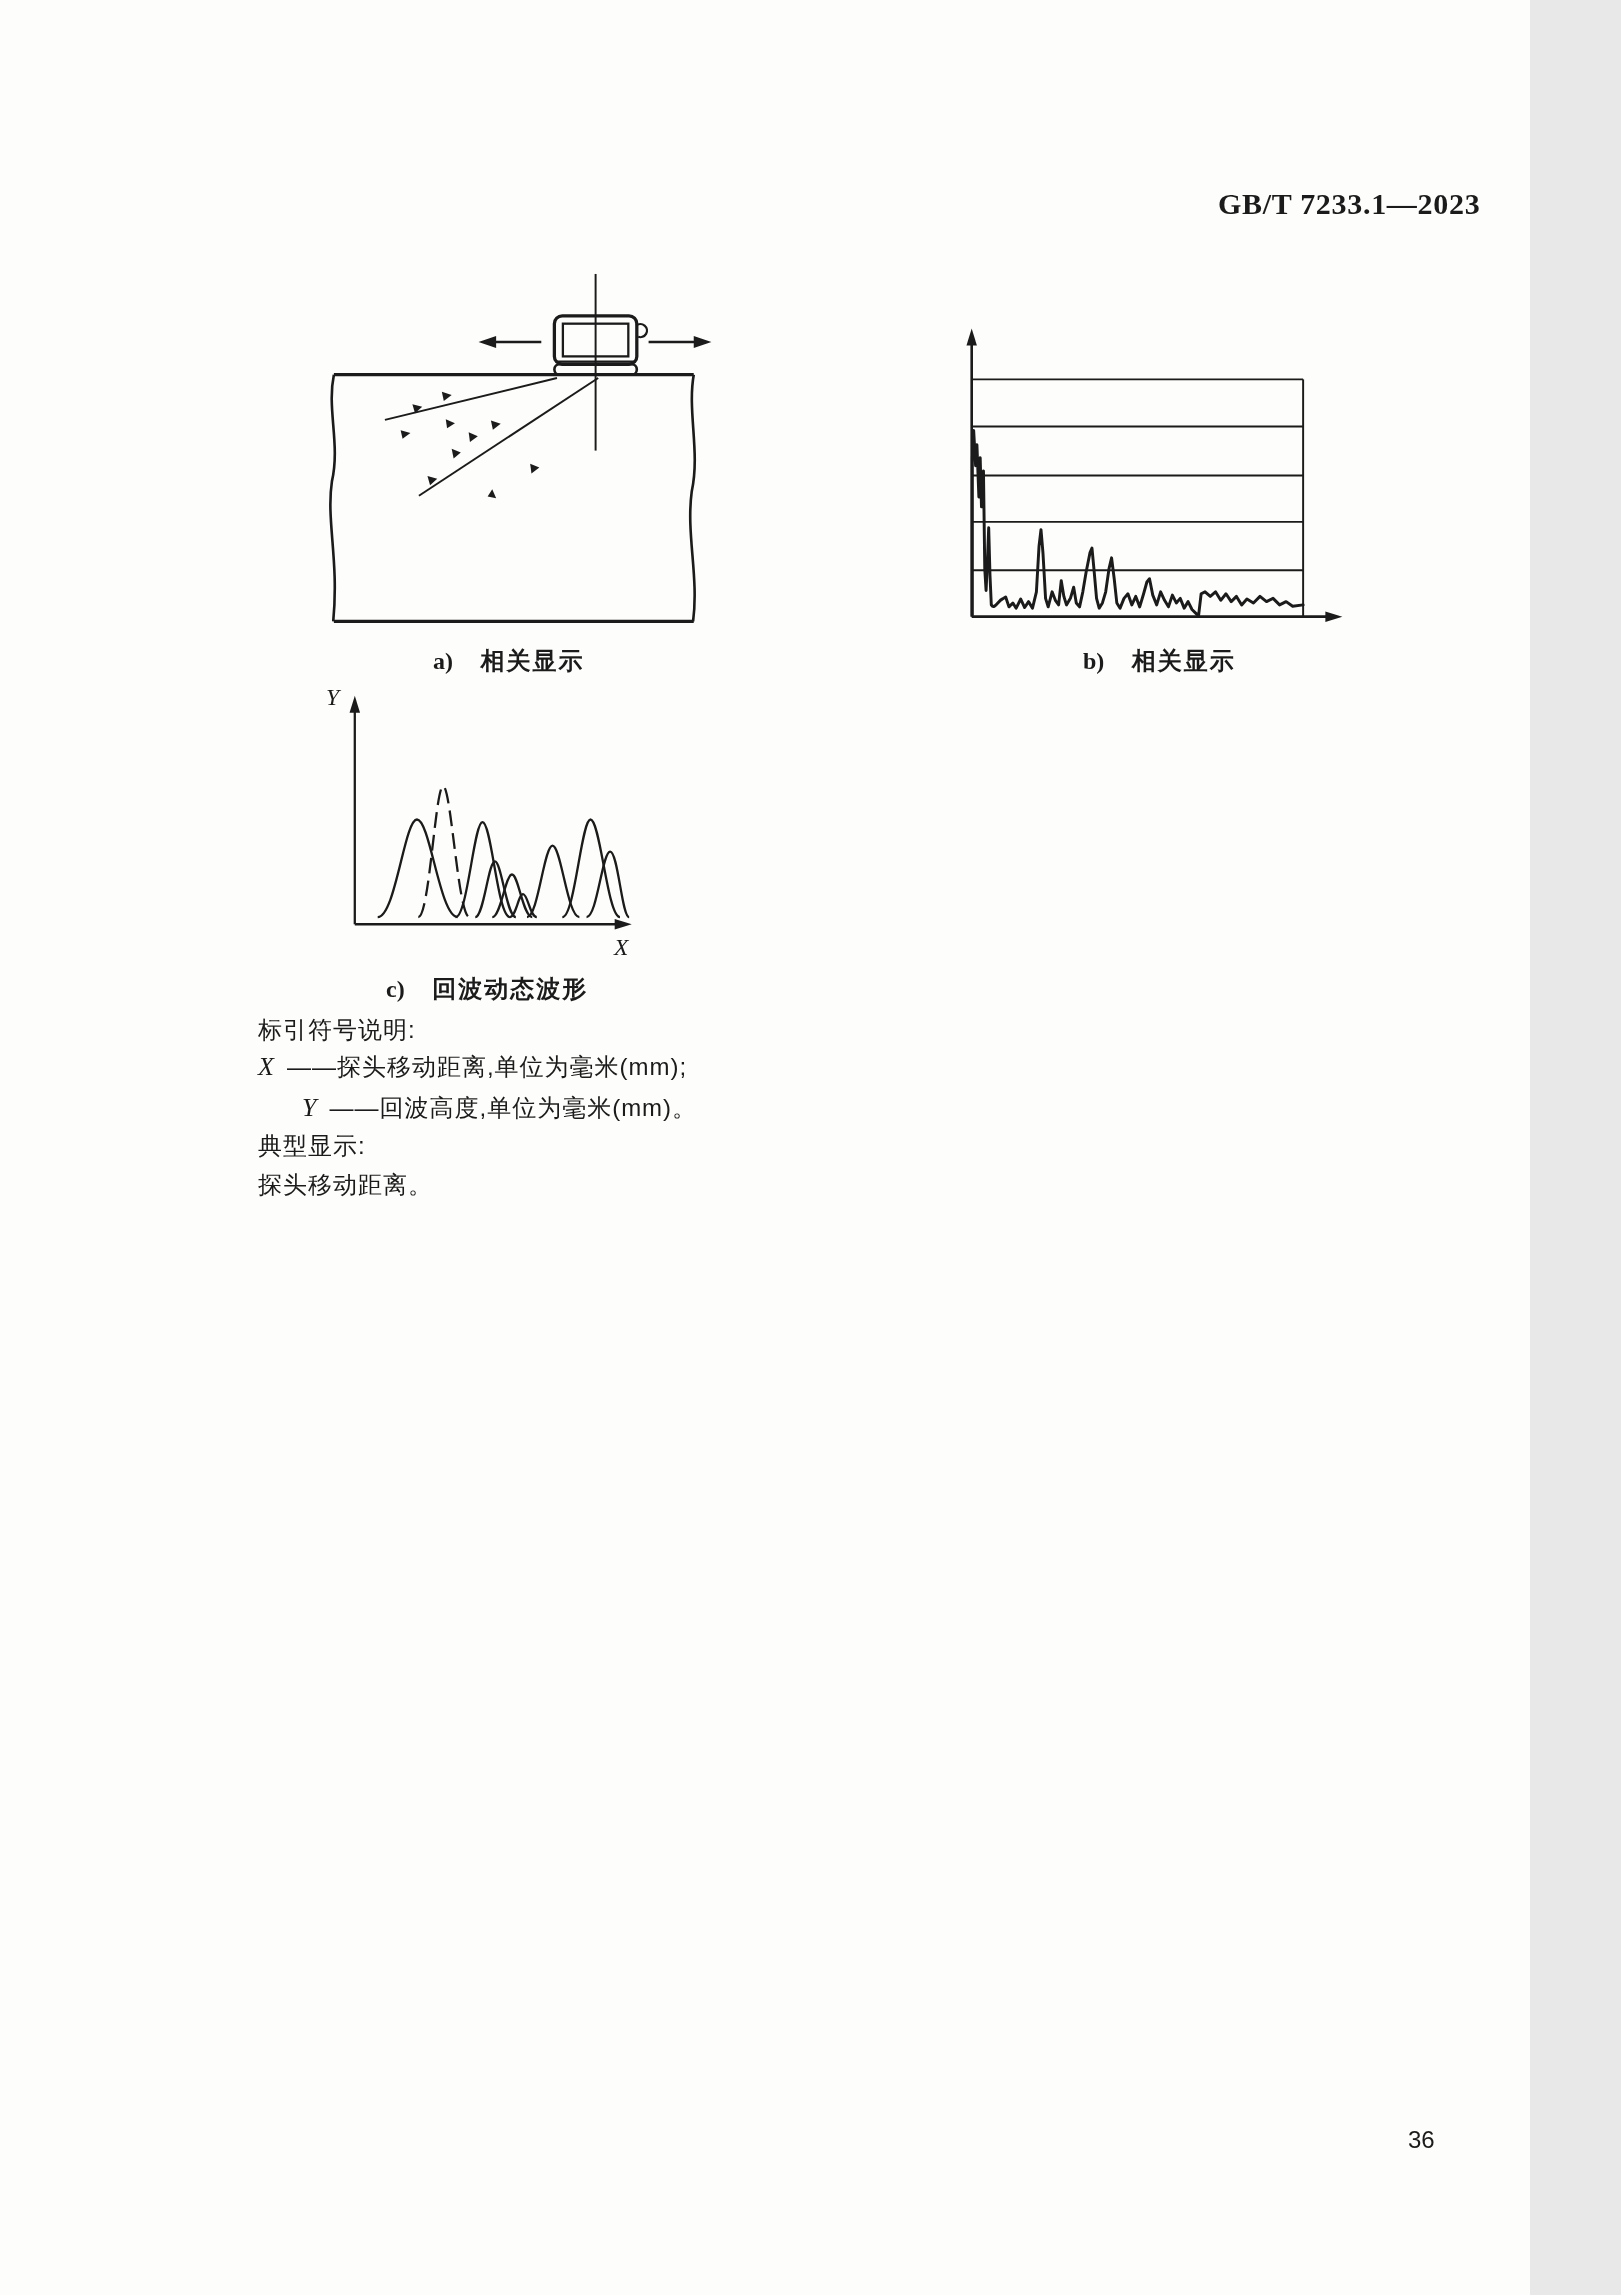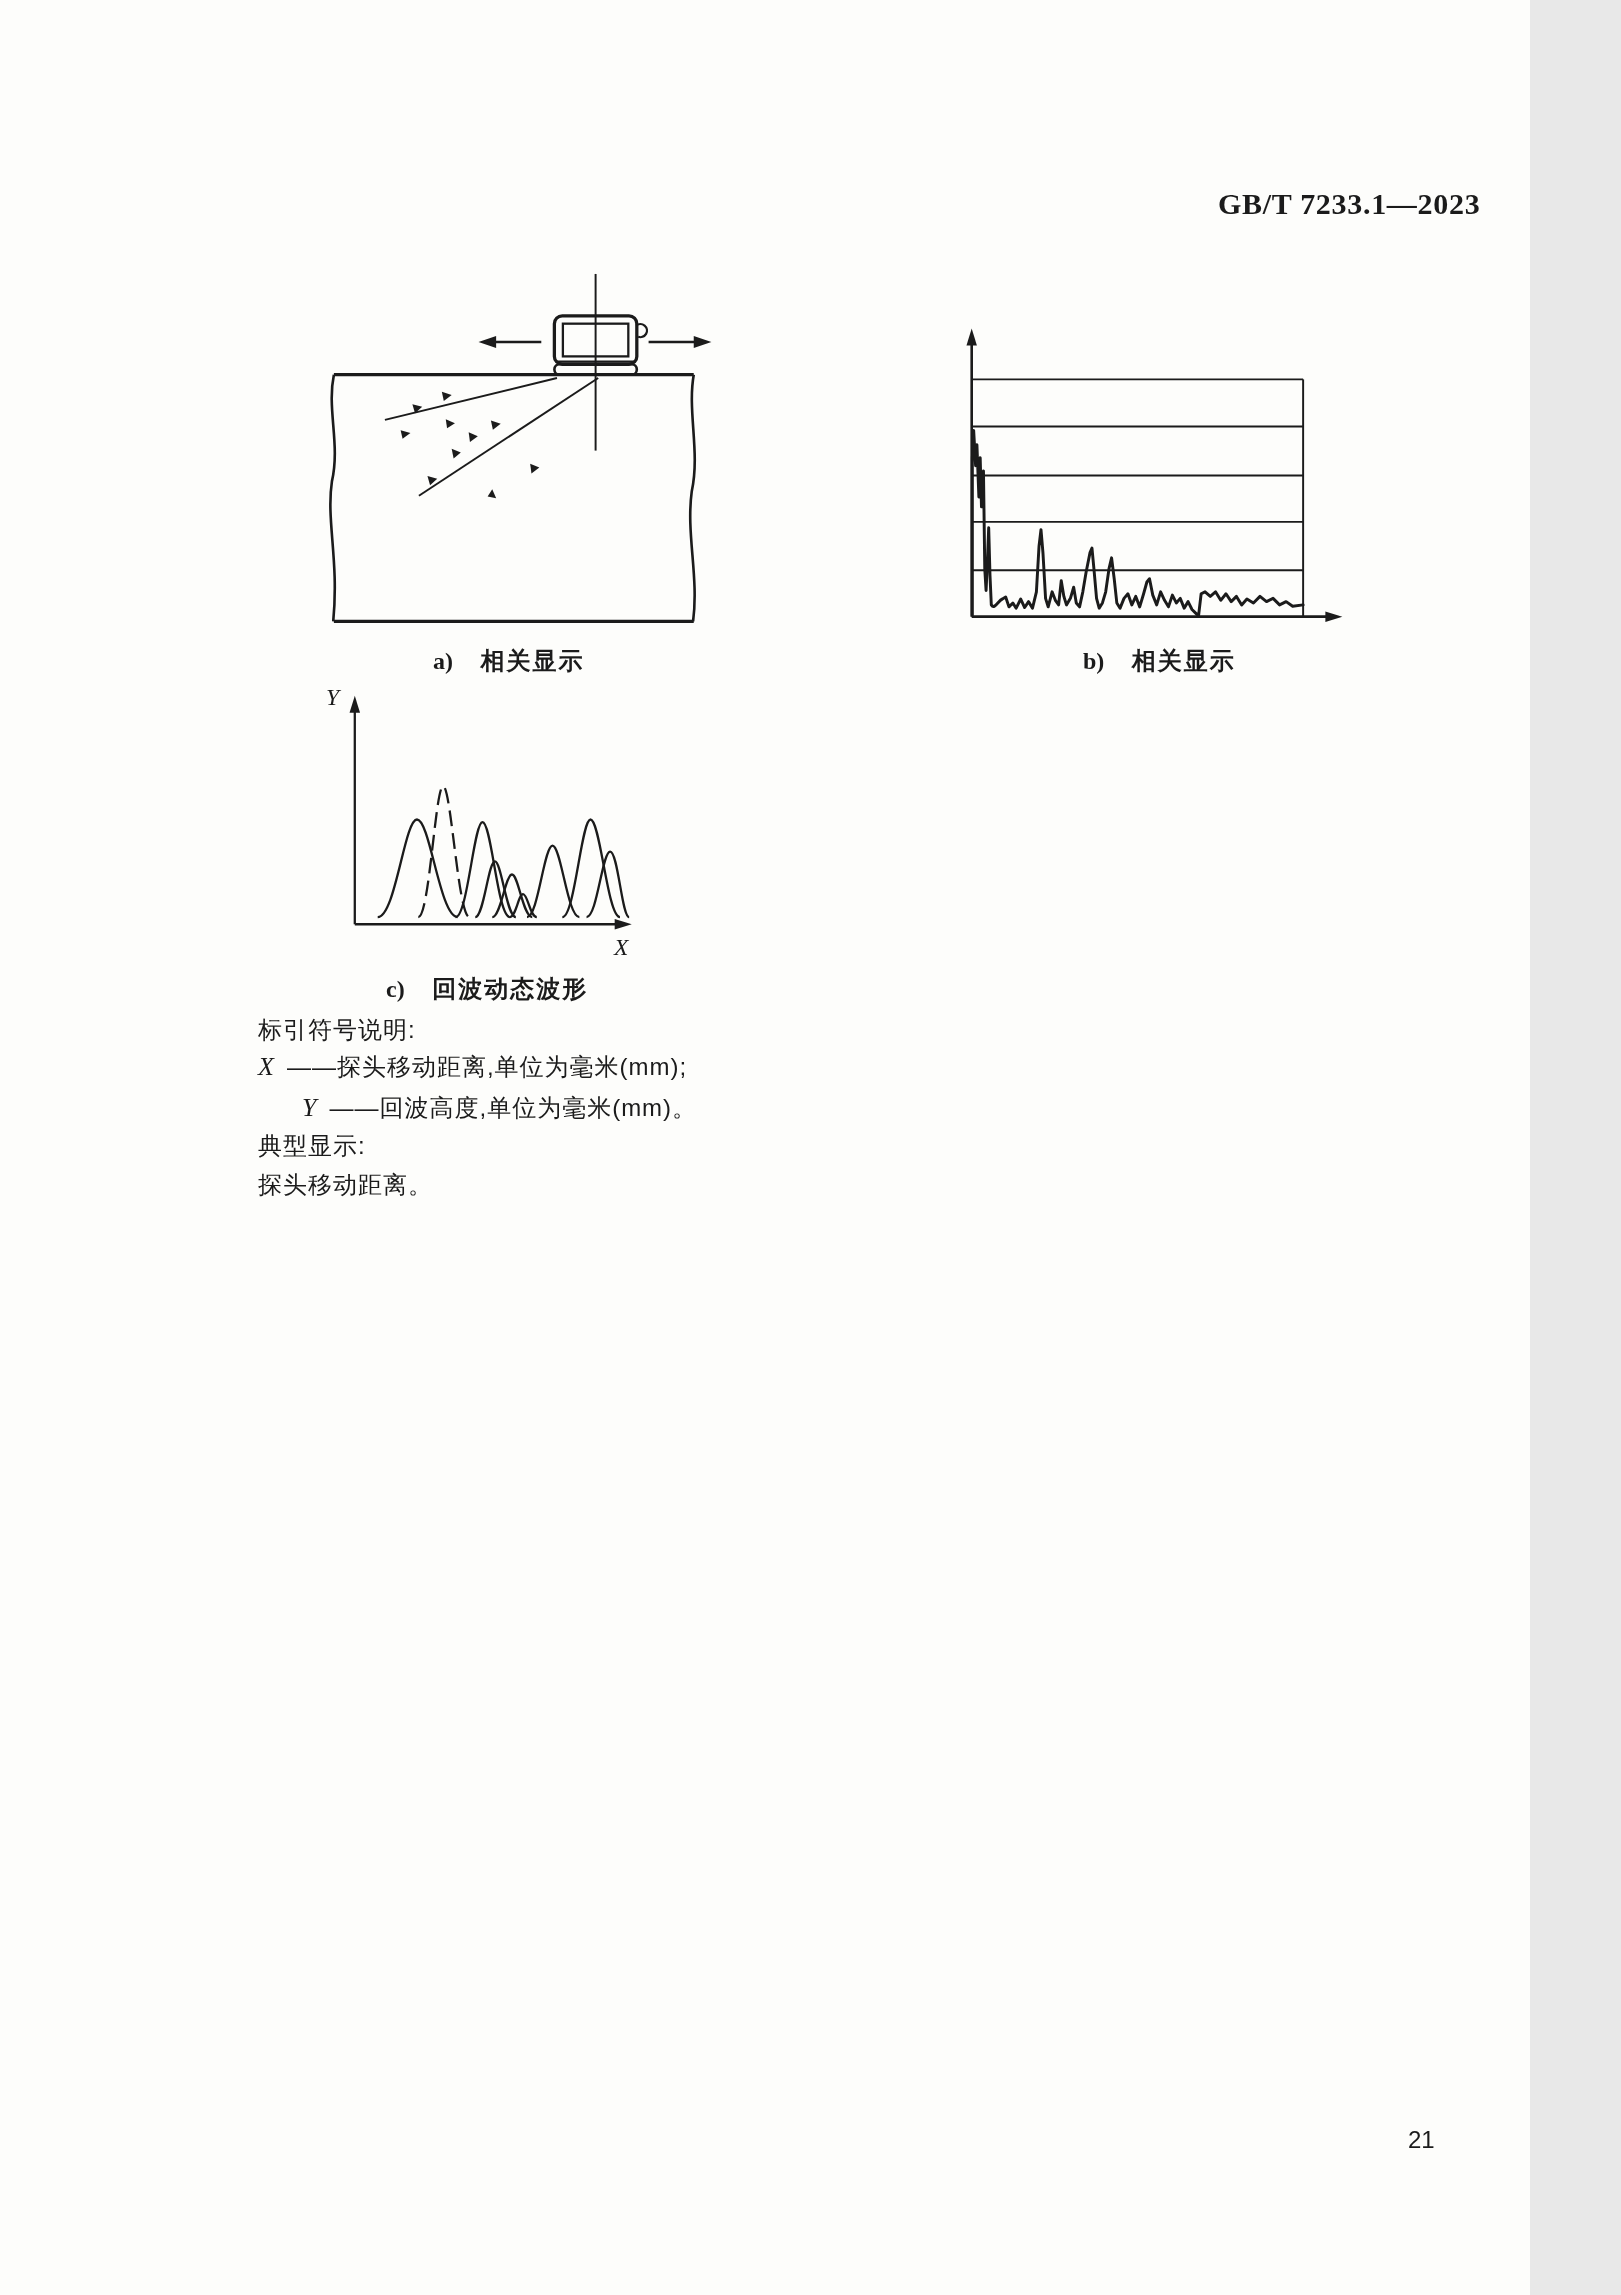--- a/index.html
+++ b/index.html
@@ -163,16 +163,16 @@
   </div>
 
   <div class="abs bodyline varline" style="left:258px;top:1092px;margin-left:44px;">
     <span class="var">Y</span><span class="desc">——回波高度,单位为毫米(mm)。</span>
   </div>
 
   <div class="abs bodyline" style="left:258px;top:1130px;">典型显示:</div>
   <div class="abs bodyline" style="left:258px;top:1169px;">探头移动距离。</div>
 
 
-  <div class="abs pagenum" style="left:1408px;top:2126px;">21</div>
+  <div class="abs pagenum" style="left:1408px;top:2126px;">36</div>
 
 </div>
 
 
 </body></html>

